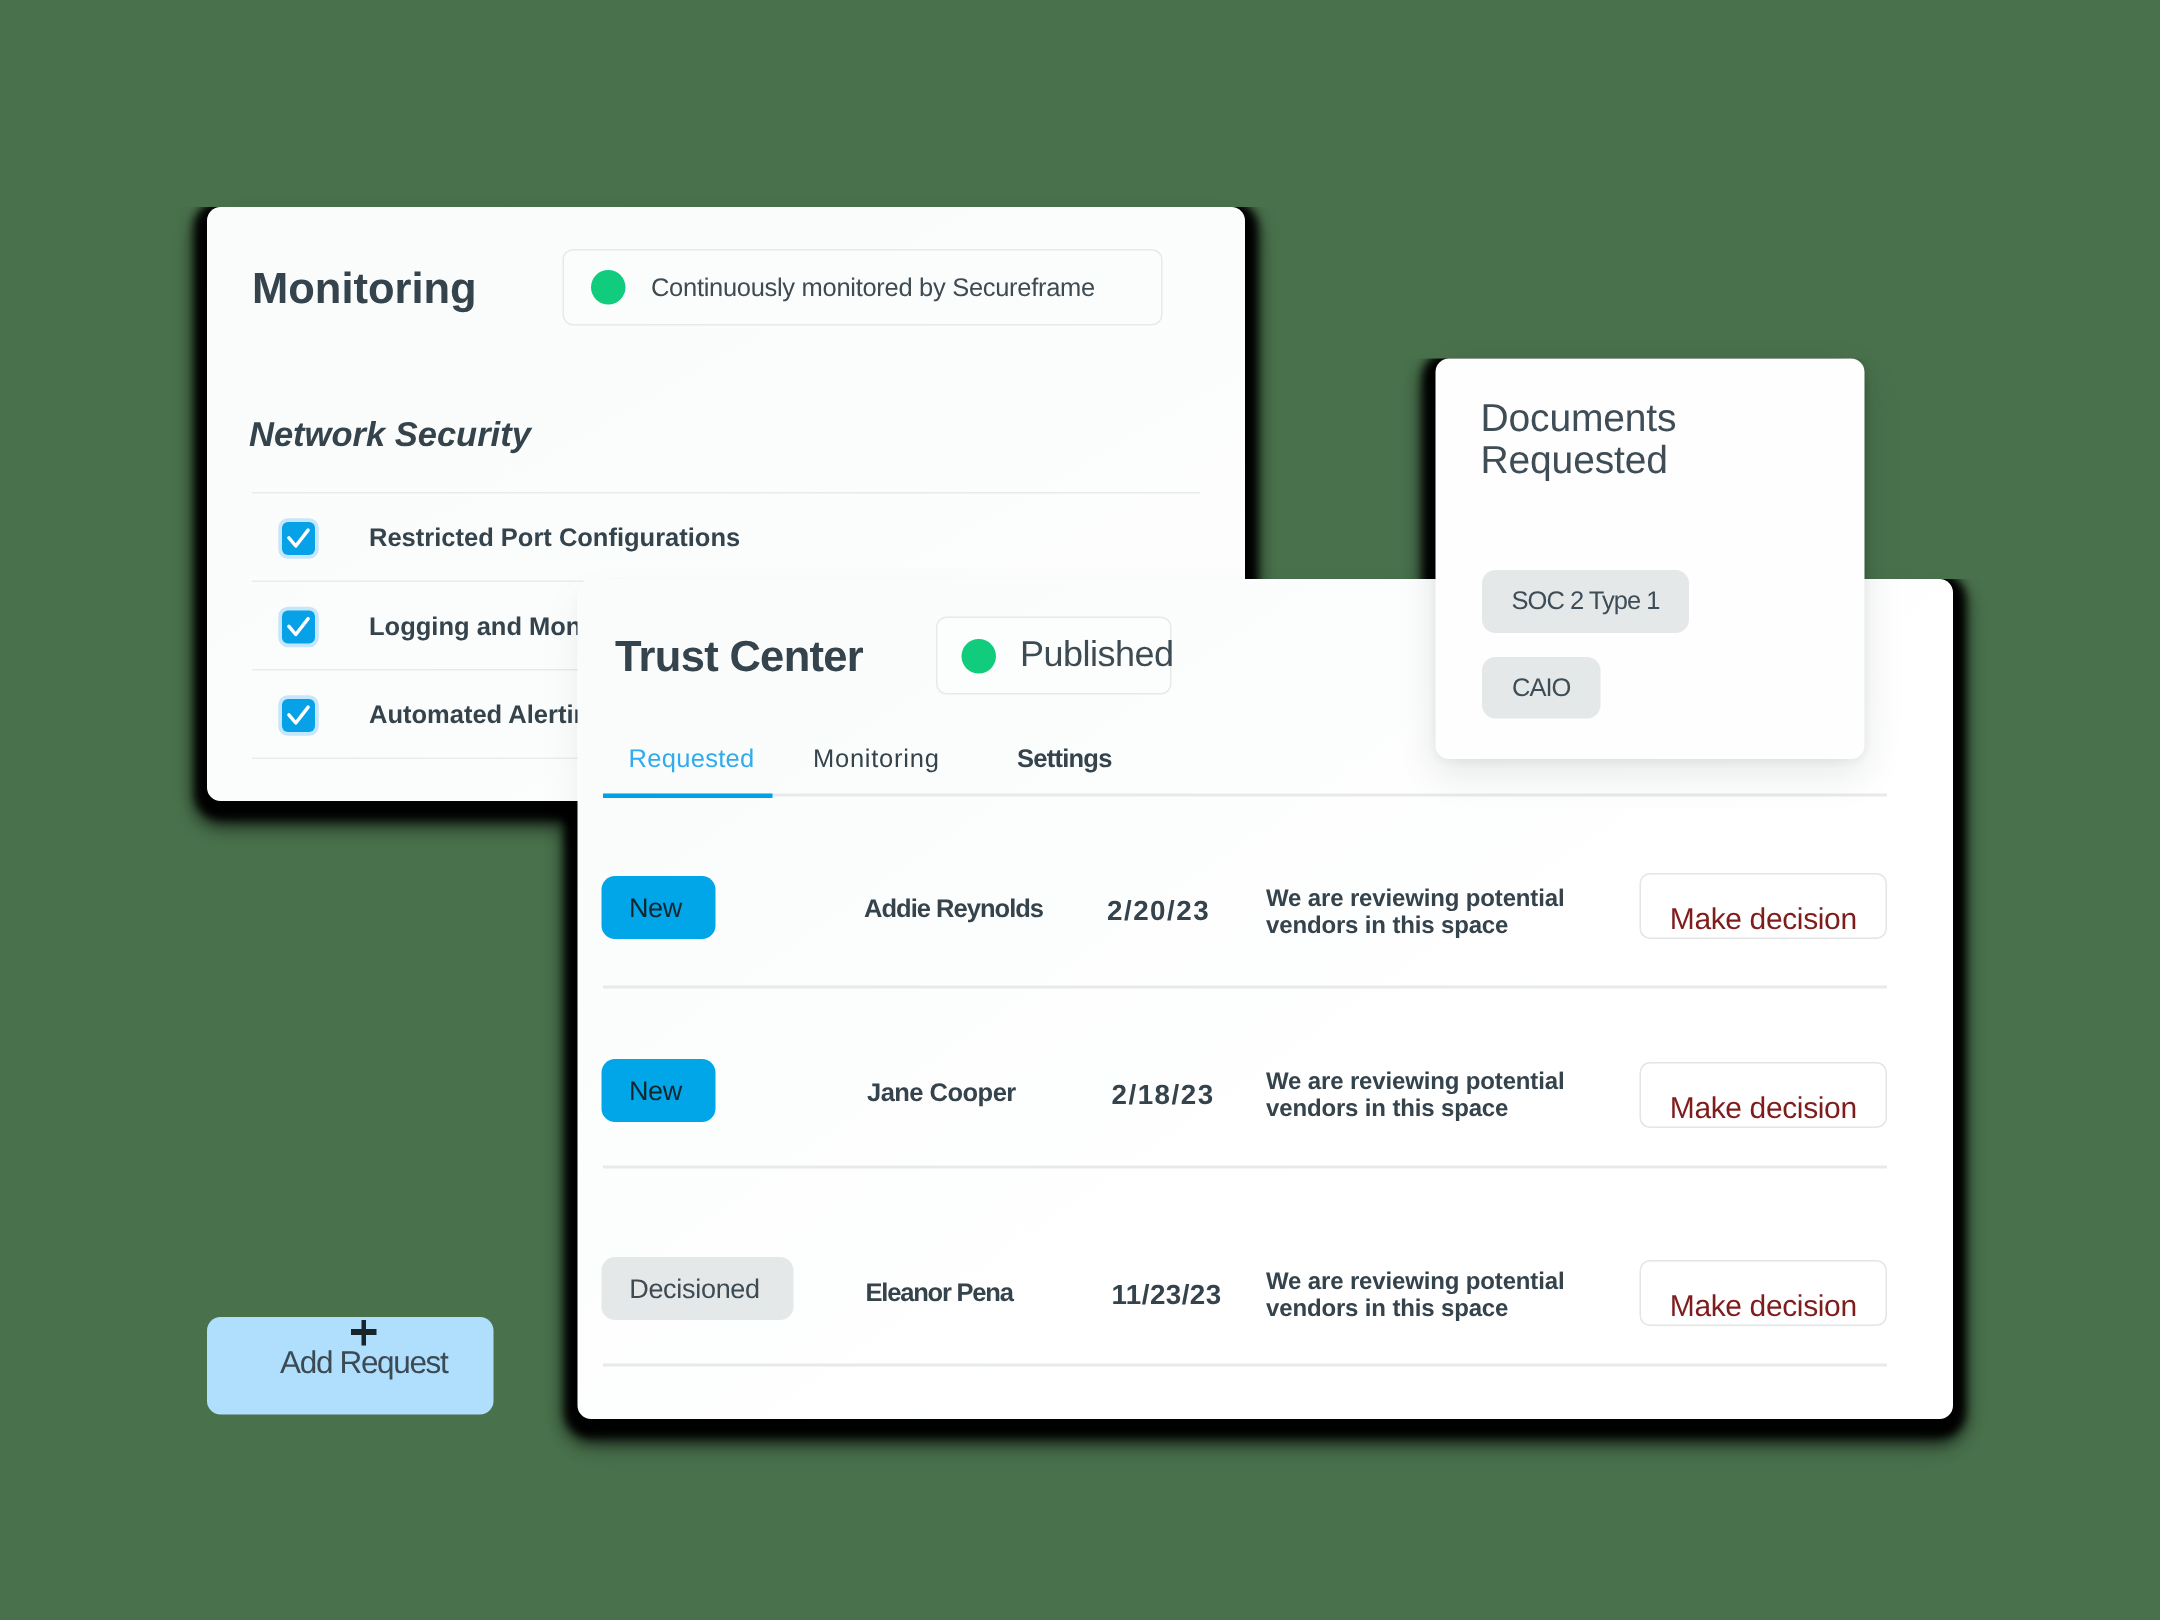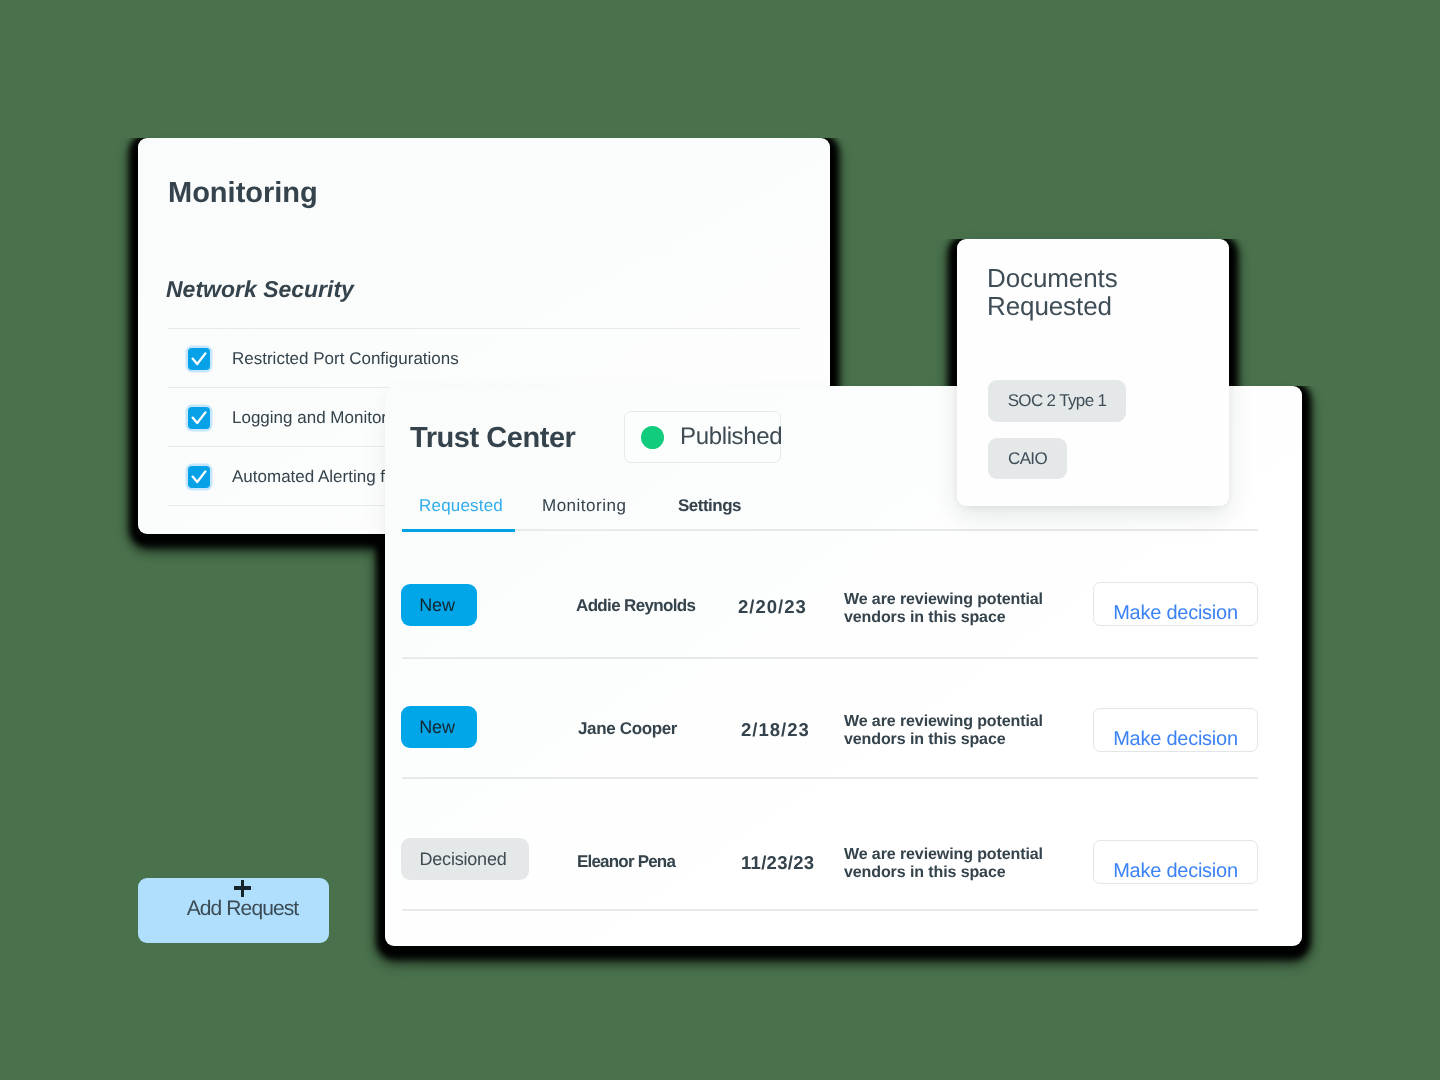--- a/index.html
+++ b/index.html
@@ -36,21 +36,21 @@
     display:flex;align-items:center;
   }
   #monitoring-pill .dot{width:23px;height:23px;border-radius:50%;background:#11cc7d;margin-left:18px;flex:none;}
   #monitoring-pill .txt{margin-left:17px;font-size:17px;color:#3e4b53;letter-spacing:-0.2px;}
   #network-security-title{
     position:absolute;left:28px;top:137px;font-size:23px;font-weight:bold;color:#35434c;letter-spacing:0px;line-height:28px;font-style:italic;
   }
   .mrow{position:absolute;left:30px;width:632px;height:59px;border-top:1px solid #e8ebeb;display:flex;align-items:center;}
   .mrow .cb{width:22px;height:22px;border-radius:4px;background:#06a1e7;margin-left:20px;flex:none;
      box-shadow:0 0 0 2.5px #c6e6fb;display:flex;align-items:center;justify-content:center;}
-  .mrow .lbl{margin-left:22px;font-size:17px;color:#35434c;white-space:nowrap;letter-spacing:0px;}
+  .mrow .lbl{margin-left:36px;font-size:17px;color:#35434c;white-space:nowrap;letter-spacing:0px;font-weight:bold;}
 
   
   #trust-card{
     left:385px;top:386px;width:917px;height:560px;z-index:5;
     background:linear-gradient(145deg,#f9fcfb 0%, #fcfdfd 32%, #ffffff 62%);
     box-shadow:0 14px 30px rgba(22,40,40,.055), 0 3px 10px rgba(22,40,40,.035);
     overflow:hidden;
   }
   #trust-title{position:absolute;left:25px;top:34px;font-size:29px;font-weight:bold;color:#35434c;letter-spacing:-0.45px;line-height:36px;}
   #trust-pill{position:absolute;left:239px;top:25px;width:155px;height:50px;border:1px solid #e6eae9;border-radius:7px;background:#fcfdfd;display:flex;align-items:center;}
@@ -65,27 +65,28 @@
   #tabs-rule{position:absolute;left:17px;top:143px;width:856px;height:2px;background:#e7e9eb;}
 
   .trow{position:absolute;left:17px;width:856px;height:2px;background:#e7e9eb;}
 
   .badge{position:absolute;border-radius:9px;font-size:18px;display:flex;align-items:center;justify-content:center;letter-spacing:-0.2px;padding-right:4px;box-sizing:border-box;}
   .badge.new{background:#00a6e8;color:#13262f;}
   .badge.dec{background:#e4e8e9;color:#3e4b53;}
   .cell-name{position:absolute;font-size:17px;font-weight:bold;color:#35434c;letter-spacing:-0.65px;}
   .cell-date{position:absolute;font-size:18.5px;font-weight:bold;color:#35434c;letter-spacing:1.0px;}
   .cell-note{position:absolute;font-size:16px;font-weight:bold;color:#35434c;line-height:18px;width:212px;letter-spacing:-0.1px;}
-  .mk-btn{position:absolute;border:1px solid #e2e6e6;border-radius:7px;background:#fff;font-size:20px;color:#3b82f6;display:flex;align-items:center;justify-content:center;letter-spacing:-0.25px;padding-top:19px;box-sizing:border-box;}
+  .mk-btn{position:absolute;border:1px solid #e2e6e6;border-radius:7px;background:#fff;font-size:20px;color:#7f1d1d;display:flex;align-items:center;justify-content:center;letter-spacing:-0.25px;padding-top:19px;box-sizing:border-box;}
 
   
   #documents-card{
     left:957px;top:239px;width:272px;height:267px;z-index:6;
     background:#fdfefd;border-radius:9px;
     box-shadow:0 10px 26px rgba(22,40,40,.10), 0 2px 8px rgba(22,40,40,.06);
+    padding-left:14px;
   }
   #documents-title{position:absolute;left:30px;top:25px;width:180px;font-size:26px;line-height:28px;color:#3f4d57;letter-spacing:-0.1px;}
   .doc-chip{position:absolute;background:#e4e8e9;border-radius:9px;color:#3f4d57;font-size:17px;display:flex;align-items:center;justify-content:center;letter-spacing:-0.65px;}
 
   
   #add-request{
     position:absolute;left:138px;top:878px;width:191px;height:65px;z-index:7;
     background:#afdffd;border-radius:9px;display:flex;align-items:center;flex-direction:column;
   }
   #add-request .plus{margin-left:17.5px;width:17px;height:17px;position:relative;flex:none;top:1.5px;}
@@ -94,20 +95,24 @@
   #add-request .plus:after{top:0;left:6.9px;height:17px;width:3.3px;}
   #add-request .lbl{margin-left:18px;font-size:21px;color:#3b4a53;letter-spacing:-0.9px;position:relative;top:1.5px;}
 </style>
 </head>
 <body>
 
 <div class="cardshadow" style="left:138px;top:138px;width:692px;height:396px;z-index:3"></div>
 
 <div class="card" id="monitoring-card">
   <div id="monitoring-title">Monitoring</div>
+  <div id="monitoring-pill">
+    <span class="dot"></span>
+    <span class="txt">Continuously monitored by Secureframe</span>
+  </div>
   <div id="network-security-title">Network Security</div>
 
   <div class="mrow" style="top:190px">
     <span class="cb">
         <svg width="22" height="22" viewBox="0 0 22 22">
           <path d="M4.6 10.6 L9.2 16.0 L17.4 5.4" fill="none" stroke="#fff" stroke-width="2.3" stroke-linecap="round" stroke-linejoin="round"></path>
         </svg>
       </span>
     <span class="lbl">Restricted Port Configurations</span>
   </div>

